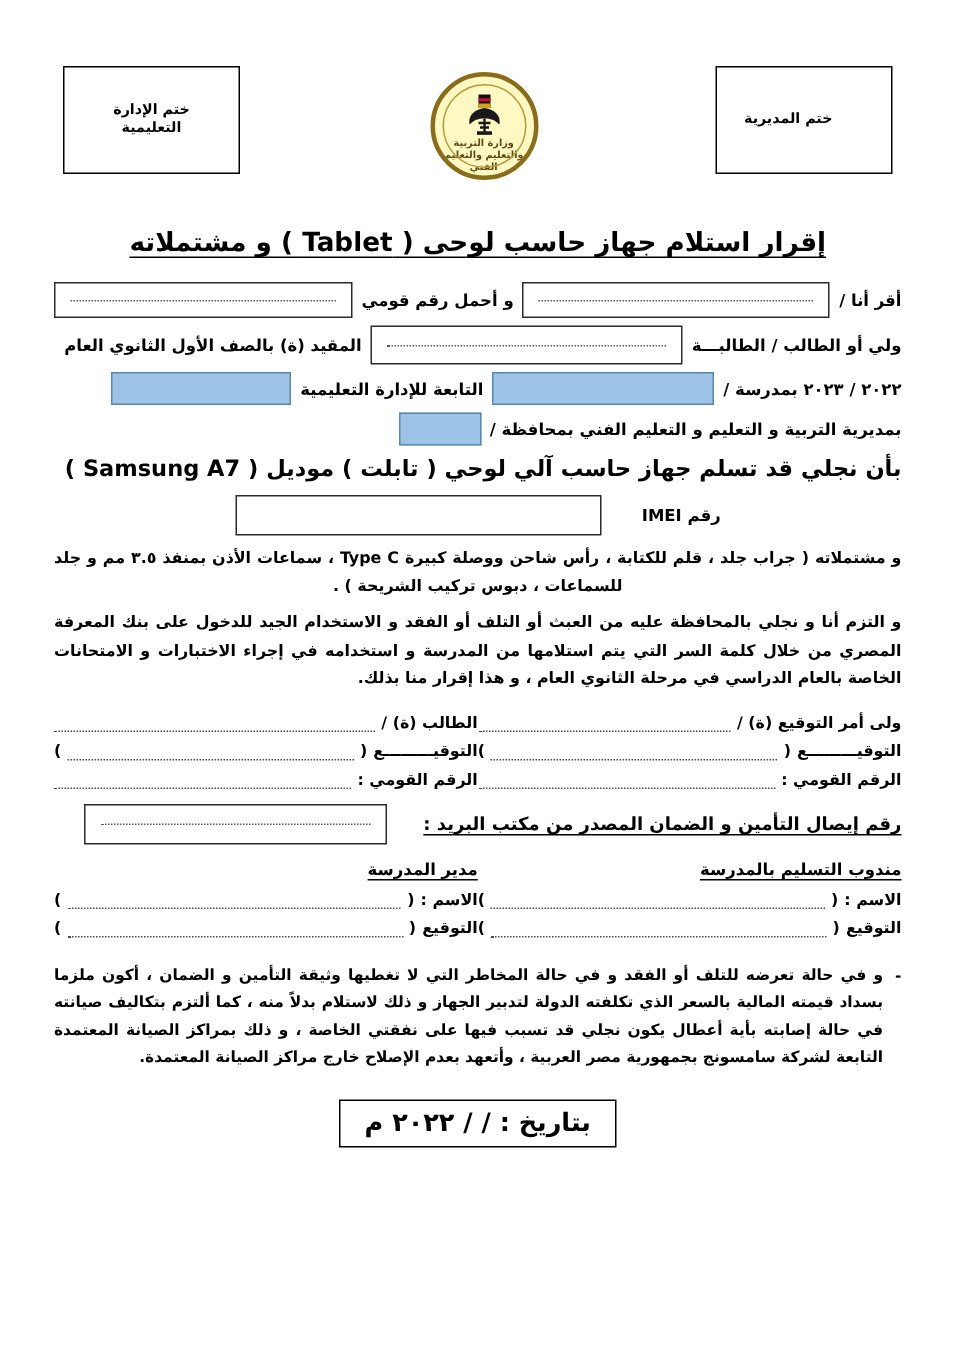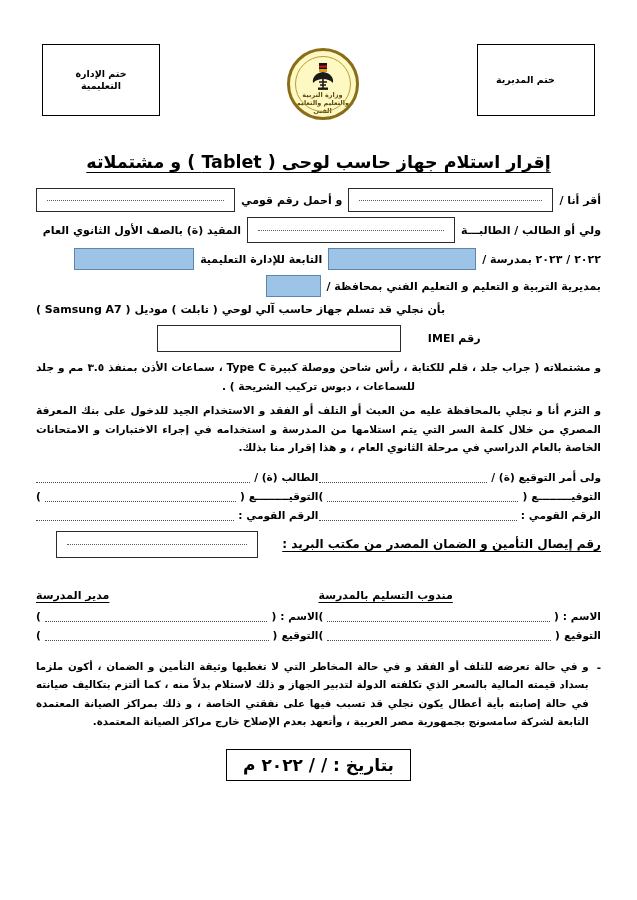--- a/index.html
+++ b/index.html
@@ -118,22 +118,22 @@
   .w-national { width: 206px; }
   .w-name     { width: 200px; }
   .w-student  { width: 208px; height: 26px; }
   .w-school   { width: 148px; height: 22px; }
   .w-admin    { width: 120px; height: 22px; }
   .w-gov      { width: 55px;  height: 22px; }
   .w-serial   { width: 244px; height: 27px; }
   .w-receipt  { width: 202px; height: 27px; }
 
   .model-line {
-    text-align: left;
-    font-size: 11px;
+    text-align: right;
+    font-size: 15px;
     font-weight: bold;
     margin: 6px 0 9px 0;
   }
   .serial-row {
     display:flex; align-items:center; justify-content:center;
     gap: 10px; margin-bottom: 6px; font-size: 11px; font-weight:bold;
   }
   .serial-row .lbl { width: 70px; text-align: right; }
 
   .para {
@@ -172,21 +172,21 @@
     display:flex; align-items:center; justify-content:flex-start;
     gap: 24px; margin: 10px 0 10px 0;
     font-size: 12px; font-weight: bold;
   }
   .receipt-row .lbl { text-decoration: underline; text-underline-offset: 3px; }
 
   .deliver-head {
     display:flex; margin: 10px 0 8px 0;
     font-size: 11px; font-weight: bold;
   }
-  .deliver-head > div { flex:1; text-align:left;margin-top:21px; }
+  .deliver-head > div { flex:1; text-align:right; }
   .deliver-head span { text-decoration: underline; text-underline-offset: 3px; }
 
   .bullet-para {
     display: flex;
     gap: 8px;
     margin-top: 16px;
     font-size: 10.3px;
     font-weight: bold;
     line-height: 1.8;
   }

